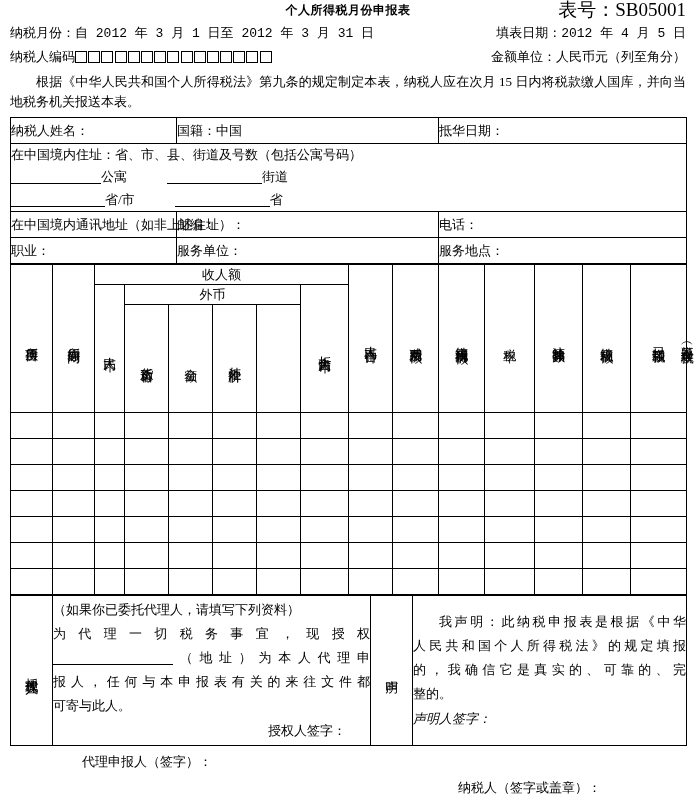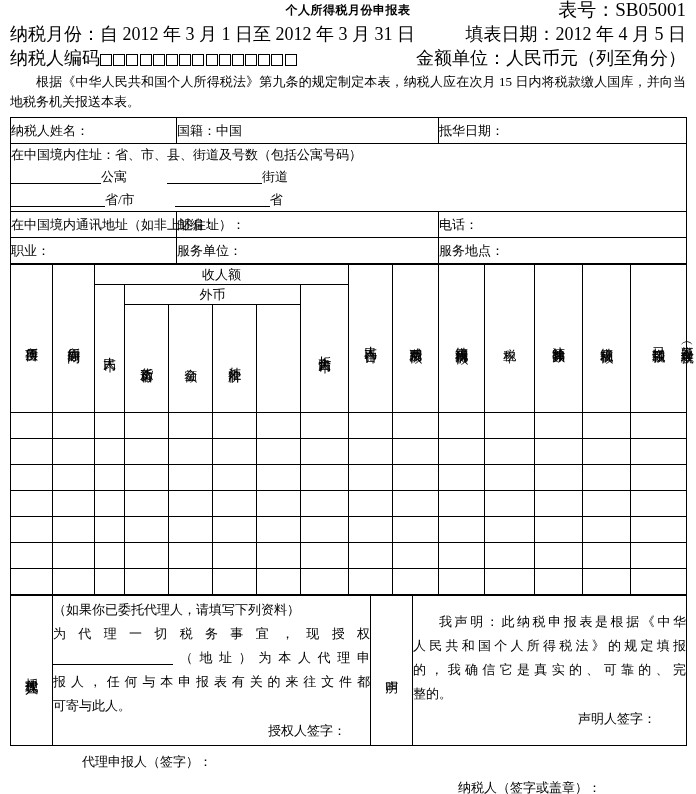--- a/index.html
+++ b/index.html
@@ -19,21 +19,21 @@
   
   .title-row { position: relative; height: 22px; }
   .doc-title {
     text-align: center; font-weight: bold; font-size: 12px;
     line-height: 20px; letter-spacing: .5px;
   }
   .form-no {
     position: absolute; right: 0; top: 0; line-height: 20px; font-size: 19px;
   }
   .meta-line {
-    position: relative; height: 24px; line-height: 24px; font-size: 18px;
+    position: relative; height: 24px; line-height: 24px; font-size: 13px; font-family: Liberation Mono, monospace;
   }
   .meta-left { position: absolute; left: 0; top: 0; white-space: nowrap; }
   .meta-right { position: absolute; right: 0; top: 0; white-space: nowrap; }
   .boxes { display: inline-block; vertical-align: -2px; }
   .boxes i {
     display: inline-block; width: 12px; height: 12px;
     border: 1px solid #000; margin-right: 1.2px;
   }
   .intro {
     font-size: 13px; line-height: 20px; text-indent: 26px;
@@ -87,21 +87,21 @@
   .decl-agent-label { text-align: center; }
   .decl-body { padding: 4px 8px 4px 10px; vertical-align: top; }
   .decl-p { line-height: 24px; font-size: 13px; }
   .just { text-align: justify; text-align-last: justify; }
   .indent { text-indent: 26px; }
   .inline-blank {
     display: inline-block; border-bottom: 1px solid #000;
     width: 120px; height: 15px; vertical-align: -3px;
   }
   .sign-right { text-align: right; padding-right: 24px; line-height: 26px; }
-  .sign-mid { text-align: right; line-height: 26px; padding-right: 30px; }
+  .sign-mid { text-align: left; line-height: 26px; padding-right: 30px; font-style: italic; }
 
   .footer {
     position: relative; width: 676px; height: 28px; line-height: 28px;
     font-size: 13px; margin-top: 2px;
   }
   .footer .fl { position: absolute; left: 72px; }
   .footer .fr { position: absolute; left: 448px; margin-top: 26px; }
 </style>
 </head>
 <body>

